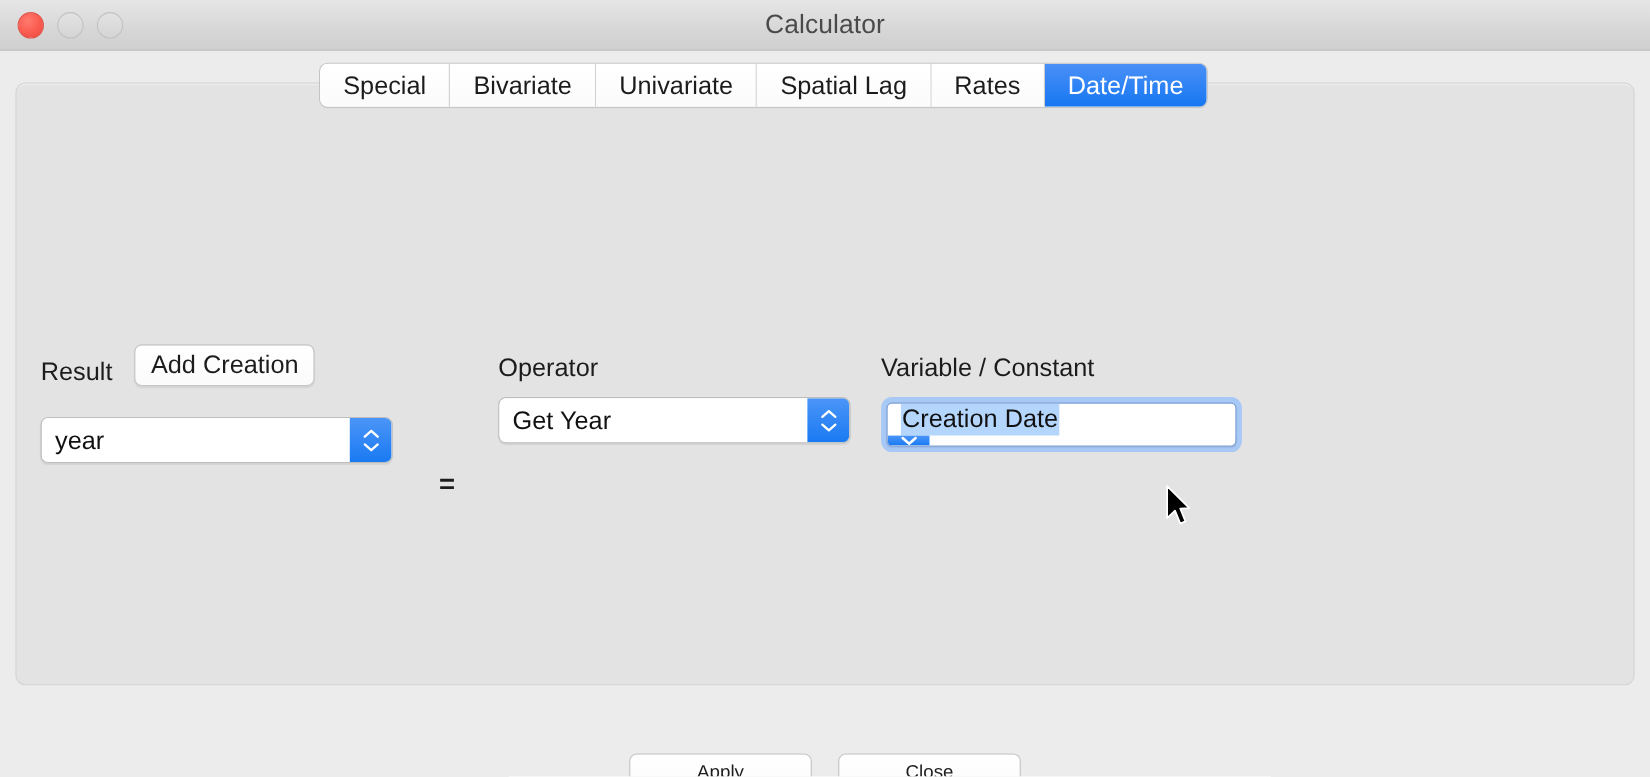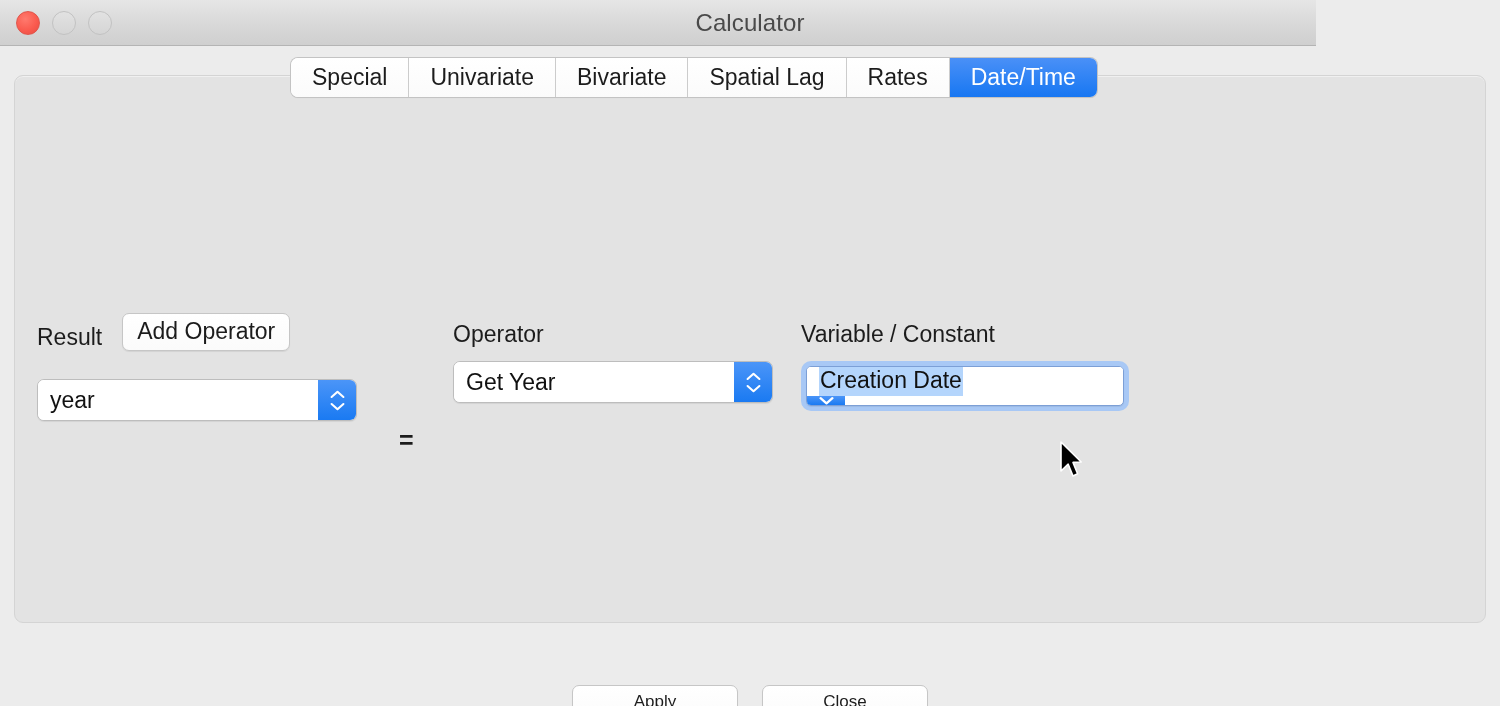--- a/index.html
+++ b/index.html
@@ -18,21 +18,21 @@
     height: 706px;
     background: #ececec;
     overflow: hidden;
     box-sizing: border-box;
   }
 
   
   .titlebar {
     position: absolute;
     left: 0; top: 0;
-    width: 1316px;
+    width: 1500px;
     height: 46px;
     background: linear-gradient(to bottom, #e6e6e6 0%, #d8d8d8 55%, #cfcfcf 100%);
     border-bottom: 1px solid #b4b4b4;
     box-sizing: border-box;
   }
   .traffic-lights {
     position: absolute;
     left: 16px;
     top: 11px;
     display: flex;
@@ -279,34 +279,34 @@
     <div class="traffic-lights">
       <div class="light close"></div>
       <div class="light minimize"></div>
       <div class="light zoom"></div>
     </div>
     <div class="window-title">Calculator</div>
   </div>
 
   <div class="tabbar">
     <div class="tab">Special</div>
+    <div class="tab">Bivariate</div>
     <div class="tab">Univariate</div>
-    <div class="tab">Bivariate</div>
     <div class="tab">Spatial Lag</div>
     <div class="tab">Rates</div>
     <div class="tab selected">Date/Time</div>
   </div>
 
   <div class="panel">
     <div class="form-row">
 
       <div class="group result-group">
         <div class="result-head">
           <span class="field-label">Result</span>
-          <button class="btn">Add Operator</button>
+          <button class="btn">Add Creation</button>
         </div>
         <div class="combo result-combo">
           <div class="value">year</div>
           <div class="stepper">
             <svg class="chev" viewBox="0 0 15 9">
               <path d="M1.6 7 L7.5 1.8 L13.4 7" fill="none" stroke="#ffffff" stroke-width="2.1" stroke-linecap="round" stroke-linejoin="round"></path>
             </svg>
             <svg class="chev" viewBox="0 0 15 9">
               <path d="M1.6 2 L7.5 7.2 L13.4 2" fill="none" stroke="#ffffff" stroke-width="2.1" stroke-linecap="round" stroke-linejoin="round"></path>
             </svg>

